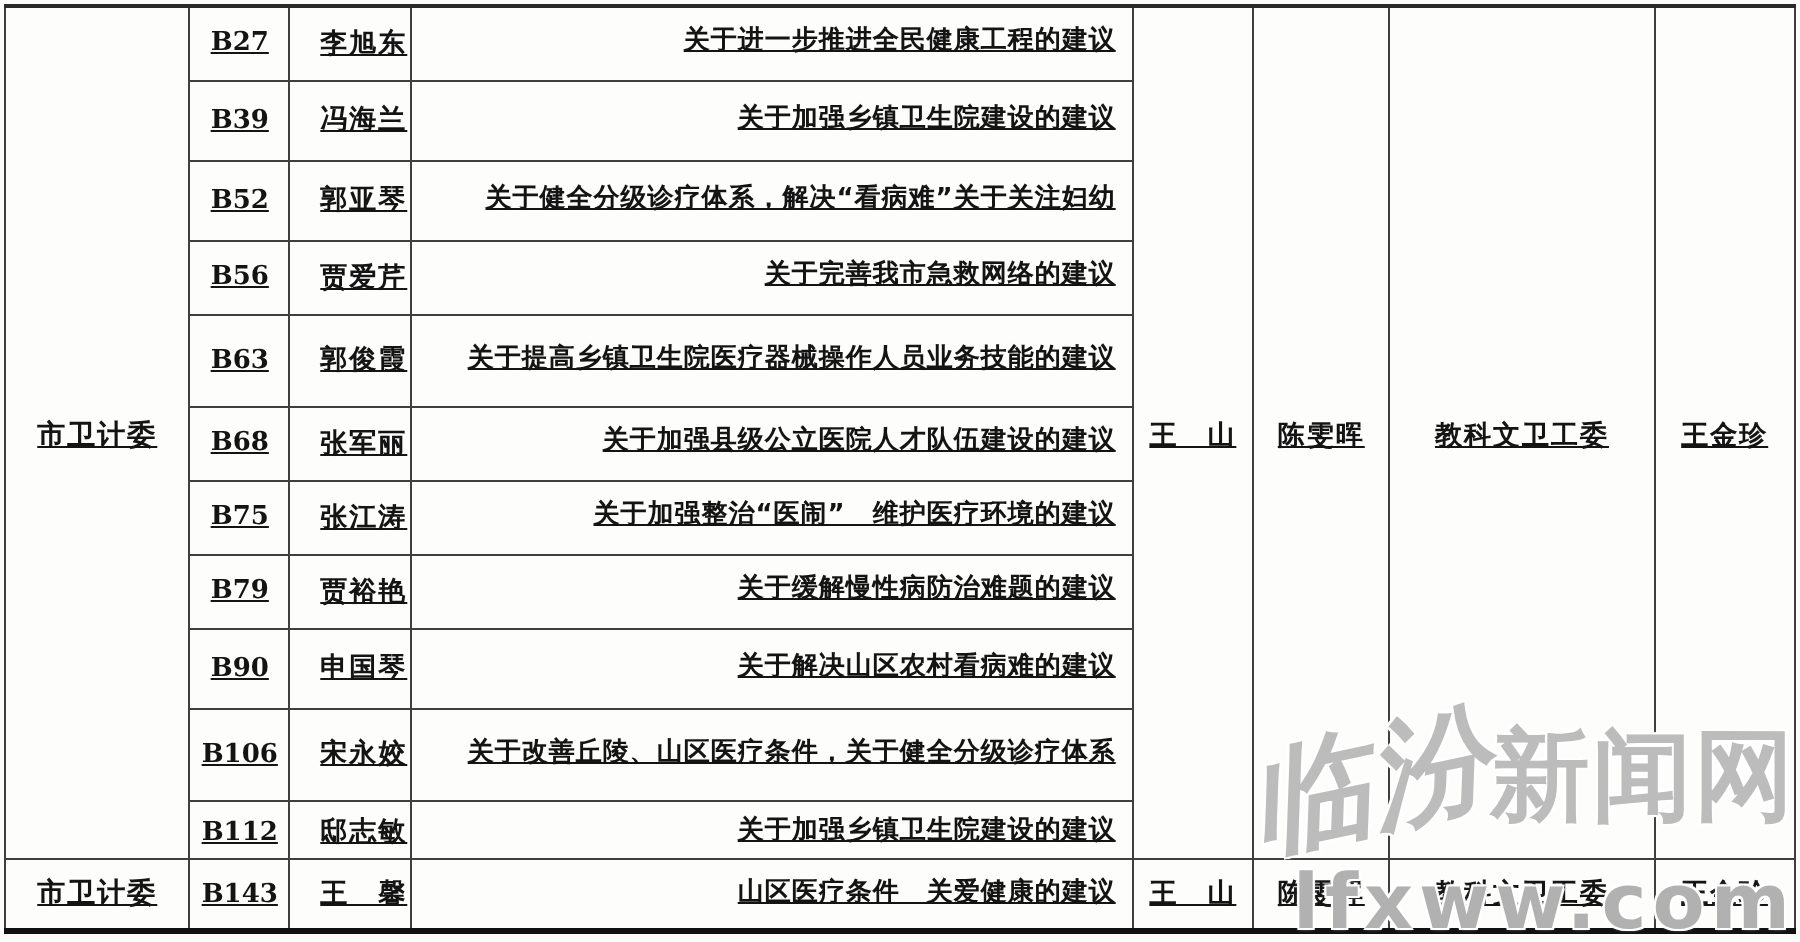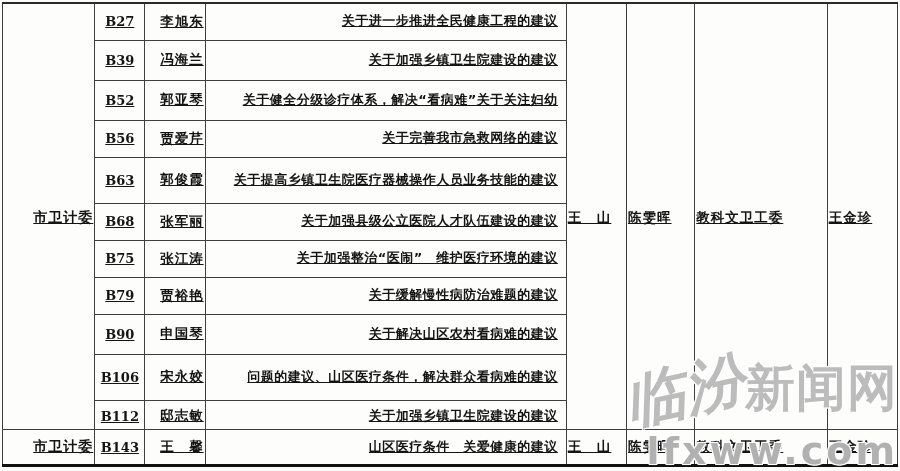--- a/index.html
+++ b/index.html
@@ -17,25 +17,25 @@
   }
   table.sheet td{
     border:1px solid #3f3f3f;
     font-weight:bold;
     overflow:hidden;
     vertical-align:middle;
     text-decoration:underline;
   }
   #tableA{top:2px;border-top:2px solid #2a2a2a;border-bottom:2px solid #2a2a2a;}
   #tableB{top:429px;border-top:1px solid #2a2a2a;border-bottom:3px solid #111;}
-  td.org{font-size:14px;text-align:right;letter-spacing:1px;}
+  td.org{font-size:14px;text-align:center;letter-spacing:1px;}
   td.pid{font-size:13px;text-align:center;font-family:"DejaVu Serif","Liberation Serif",serif;}
   td.nm{font-size:13.5px;text-align:right;letter-spacing:1px;}
   td.tt{font-size:13px;text-align:right;padding:2px 8px;line-height:1.45;letter-spacing:0.5px;}
-  td.rv{font-size:13.5px;text-align:left;letter-spacing:1px;}
+  td.rv{font-size:13.5px;text-align:center;letter-spacing:1px;}
   
   #tableA tr.h37{height:37px;} #tableA tr.h40{height:40px;}
   #tableA tr.h46{height:46px;} #tableA tr.h33{height:33px;margin-left:34px;}
   #tableB tr{height:36px;}
   
   .wm{
     position:absolute;right:0;bottom:0;width:330px;height:118px;
     pointer-events:none;z-index:5;
   }
   .wm .name{
@@ -120,21 +120,21 @@
       <td class="tt">关于缓解慢性病防治难题的建议</td>
     </tr>
     <tr class="h40">
       <td class="pid">B90</td>
       <td class="nm">申国琴</td>
       <td class="tt">关于解决山区农村看病难的建议</td>
     </tr>
     <tr class="h46">
       <td class="pid">B106</td>
       <td class="nm">宋永姣</td>
-      <td class="tt">问题的建议、山区医疗条件，解决群众看病难的建议</td>
+      <td class="tt">关于改善丘陵、山区医疗条件，关于健全分级诊疗体系</td>
     </tr>
     <tr class="h33">
       <td class="pid">B112</td>
       <td class="nm">邸志敏</td>
       <td class="tt">关于加强乡镇卫生院建设的建议</td>
     </tr>
   </tbody>
     </table>
 
   <table class="sheet" id="tableB">

